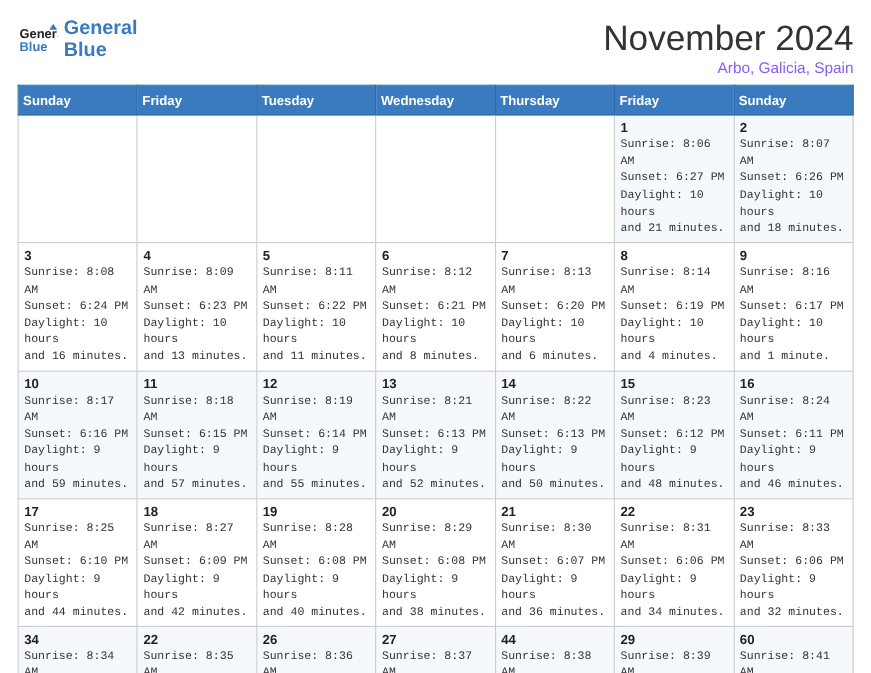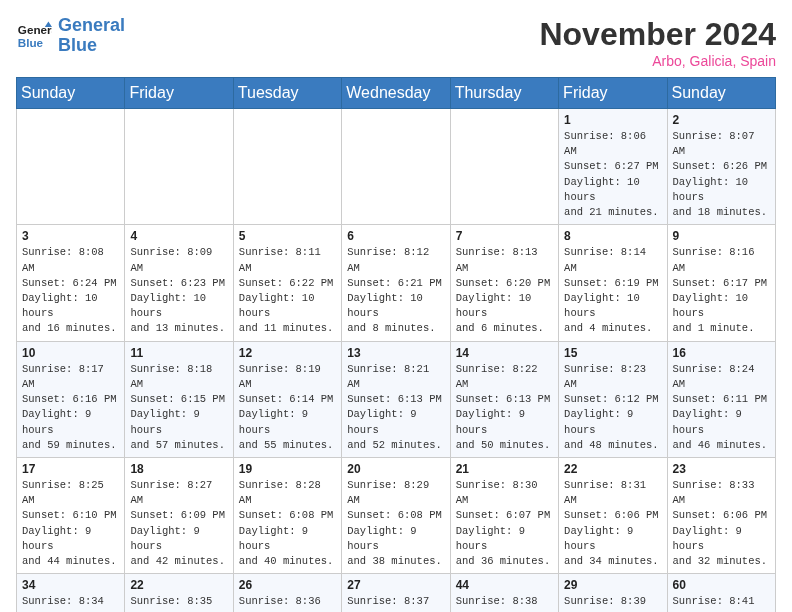--- a/index.html
+++ b/index.html
@@ -32,40 +32,40 @@
     }
     .logo-icon {
       width: 36px;
       height: 36px;
     }
     .title-block {
       text-align: right;
     }
     .month-title {
       font-size: 32px;
-      font-weight: bold;
+      font-weight: normal;
       color: #333;
       margin-left: 11px;
     }
     .location {
       font-size: 14px;
-      color: #ec4899;
+      color: #8b5cf6;
     }
     table {
       width: 100%;
       border-collapse: collapse;
       font-size: 11px;
     }
     thead tr th {
       background: #3a7bbf;
       color: #fff;
       padding: 6px 4px;
       text-align: left;
-      font-size: 16px;
-      font-weight: normal;
+      font-size: 12px;
+      font-weight: bold;
       border: 1px solid #2d6aa0;
     }
     tbody tr td {
       border: 1px solid #ccc;
       vertical-align: top;
       padding: 4px 5px;
       width: calc(100% / 7);
       height: 78px;
     }
     tbody tr:nth-child(odd) td {

